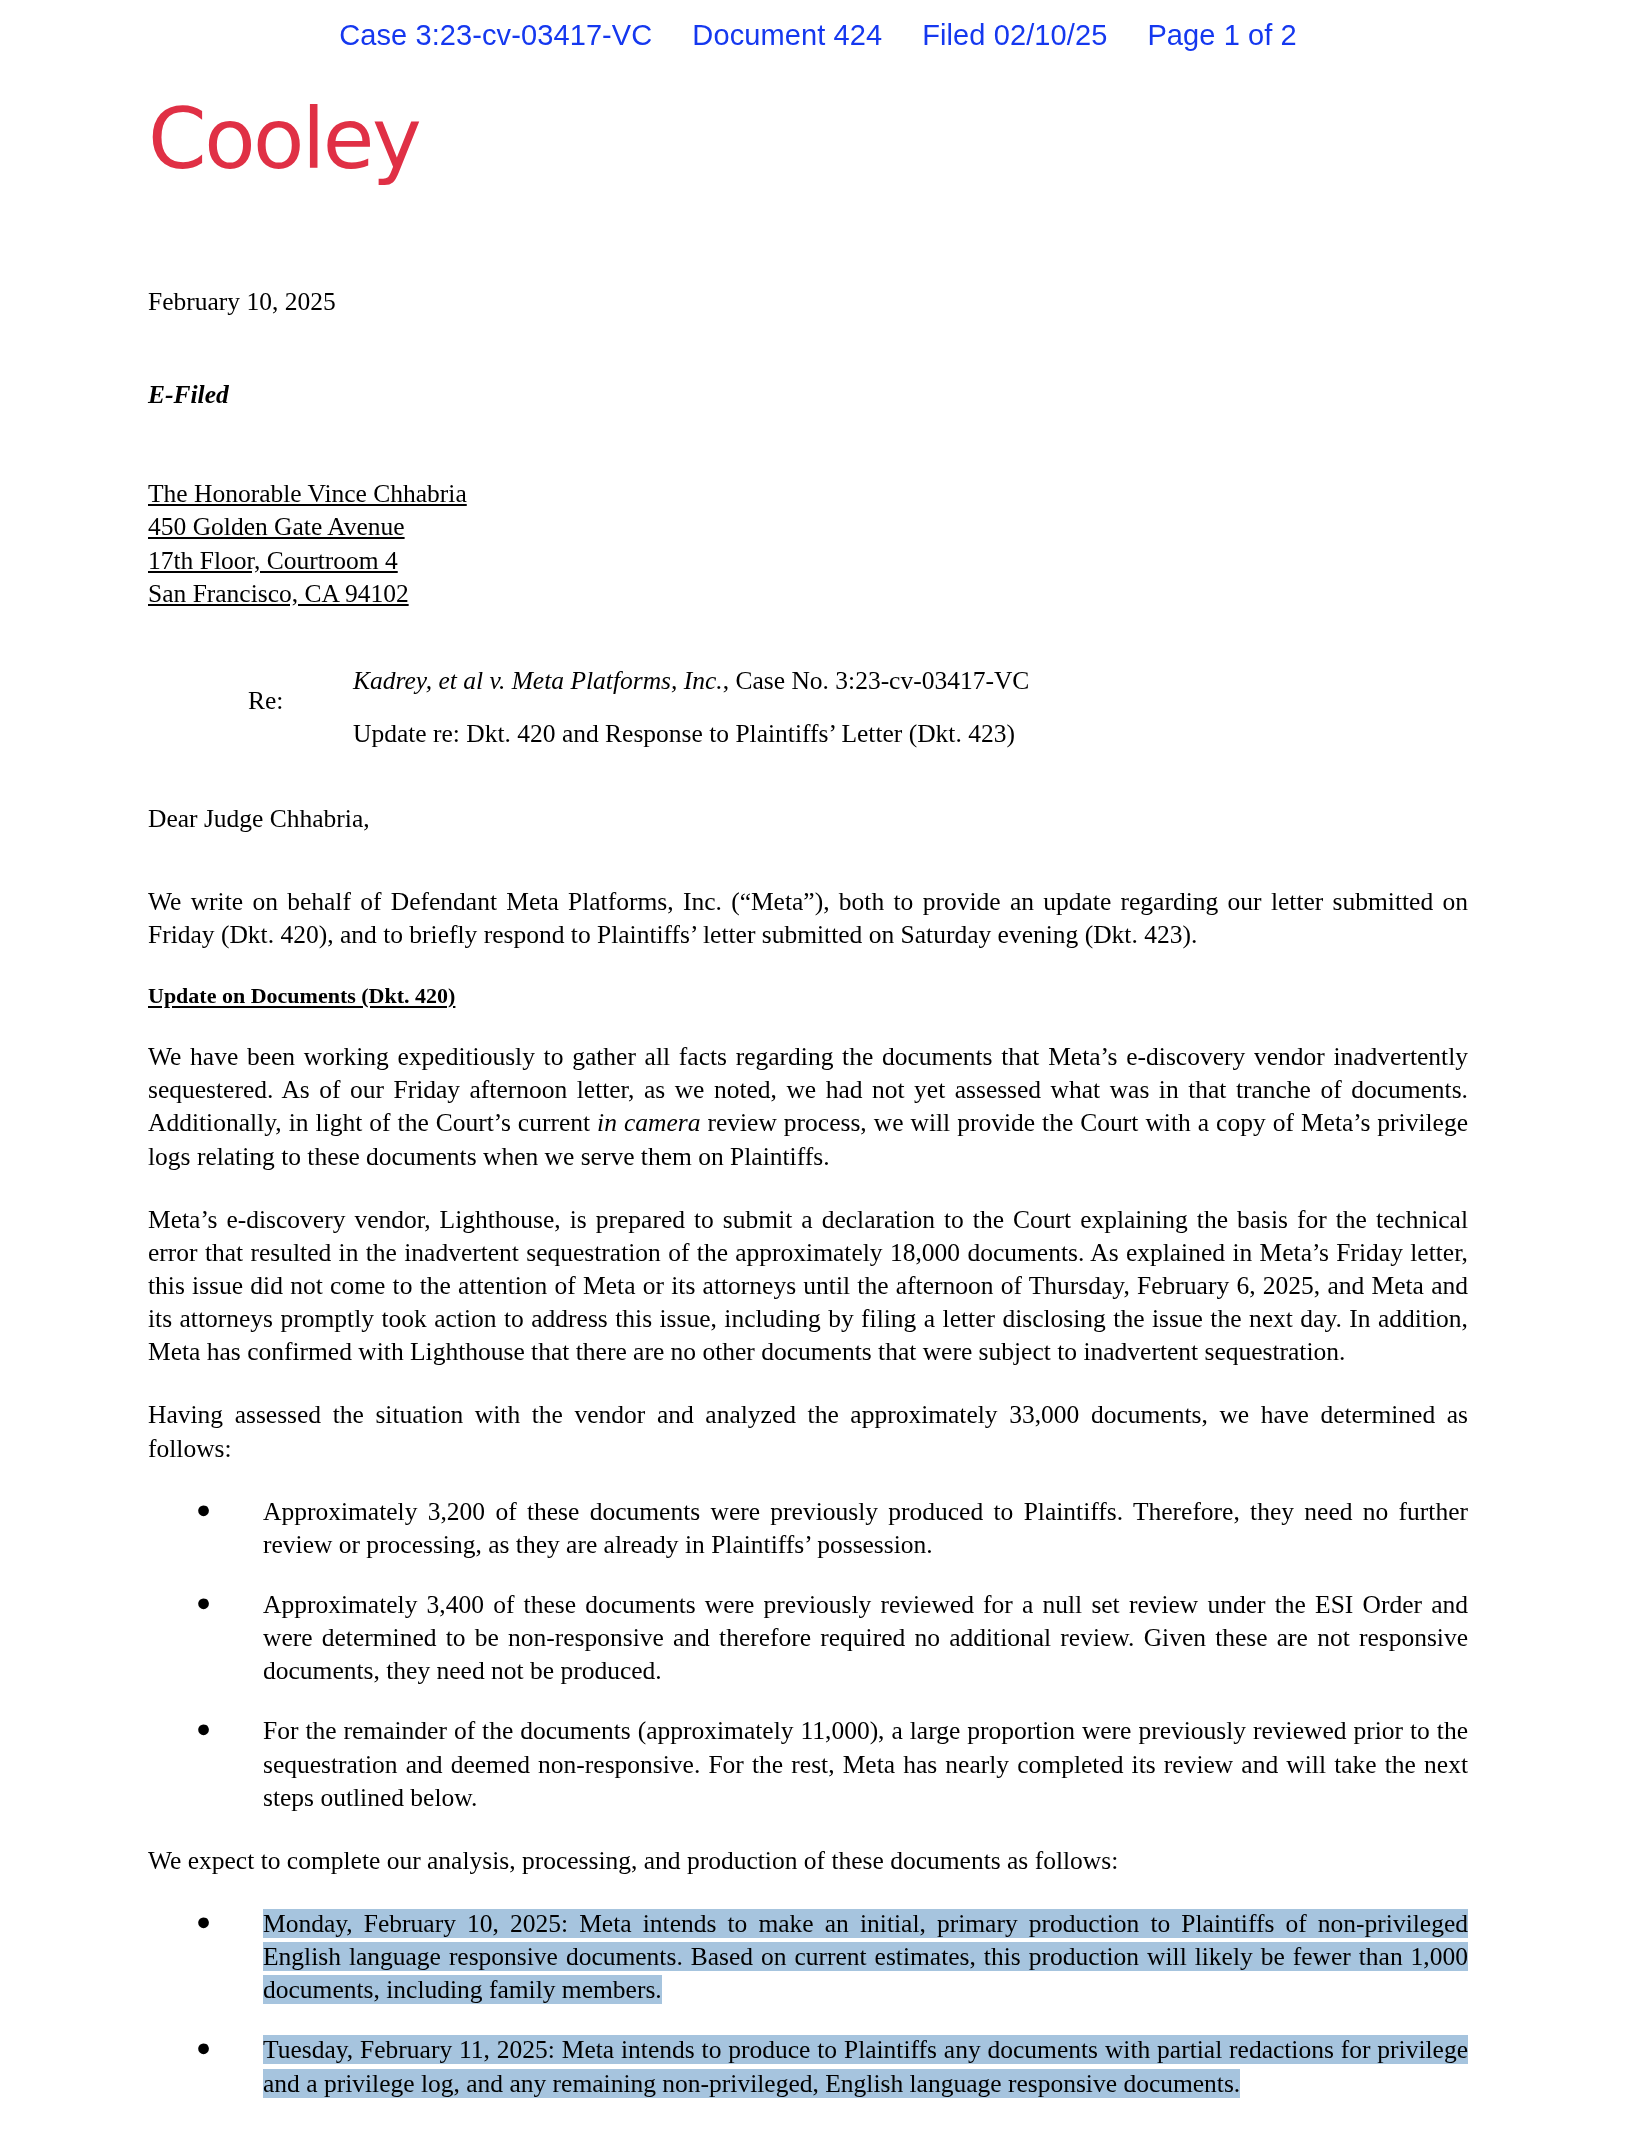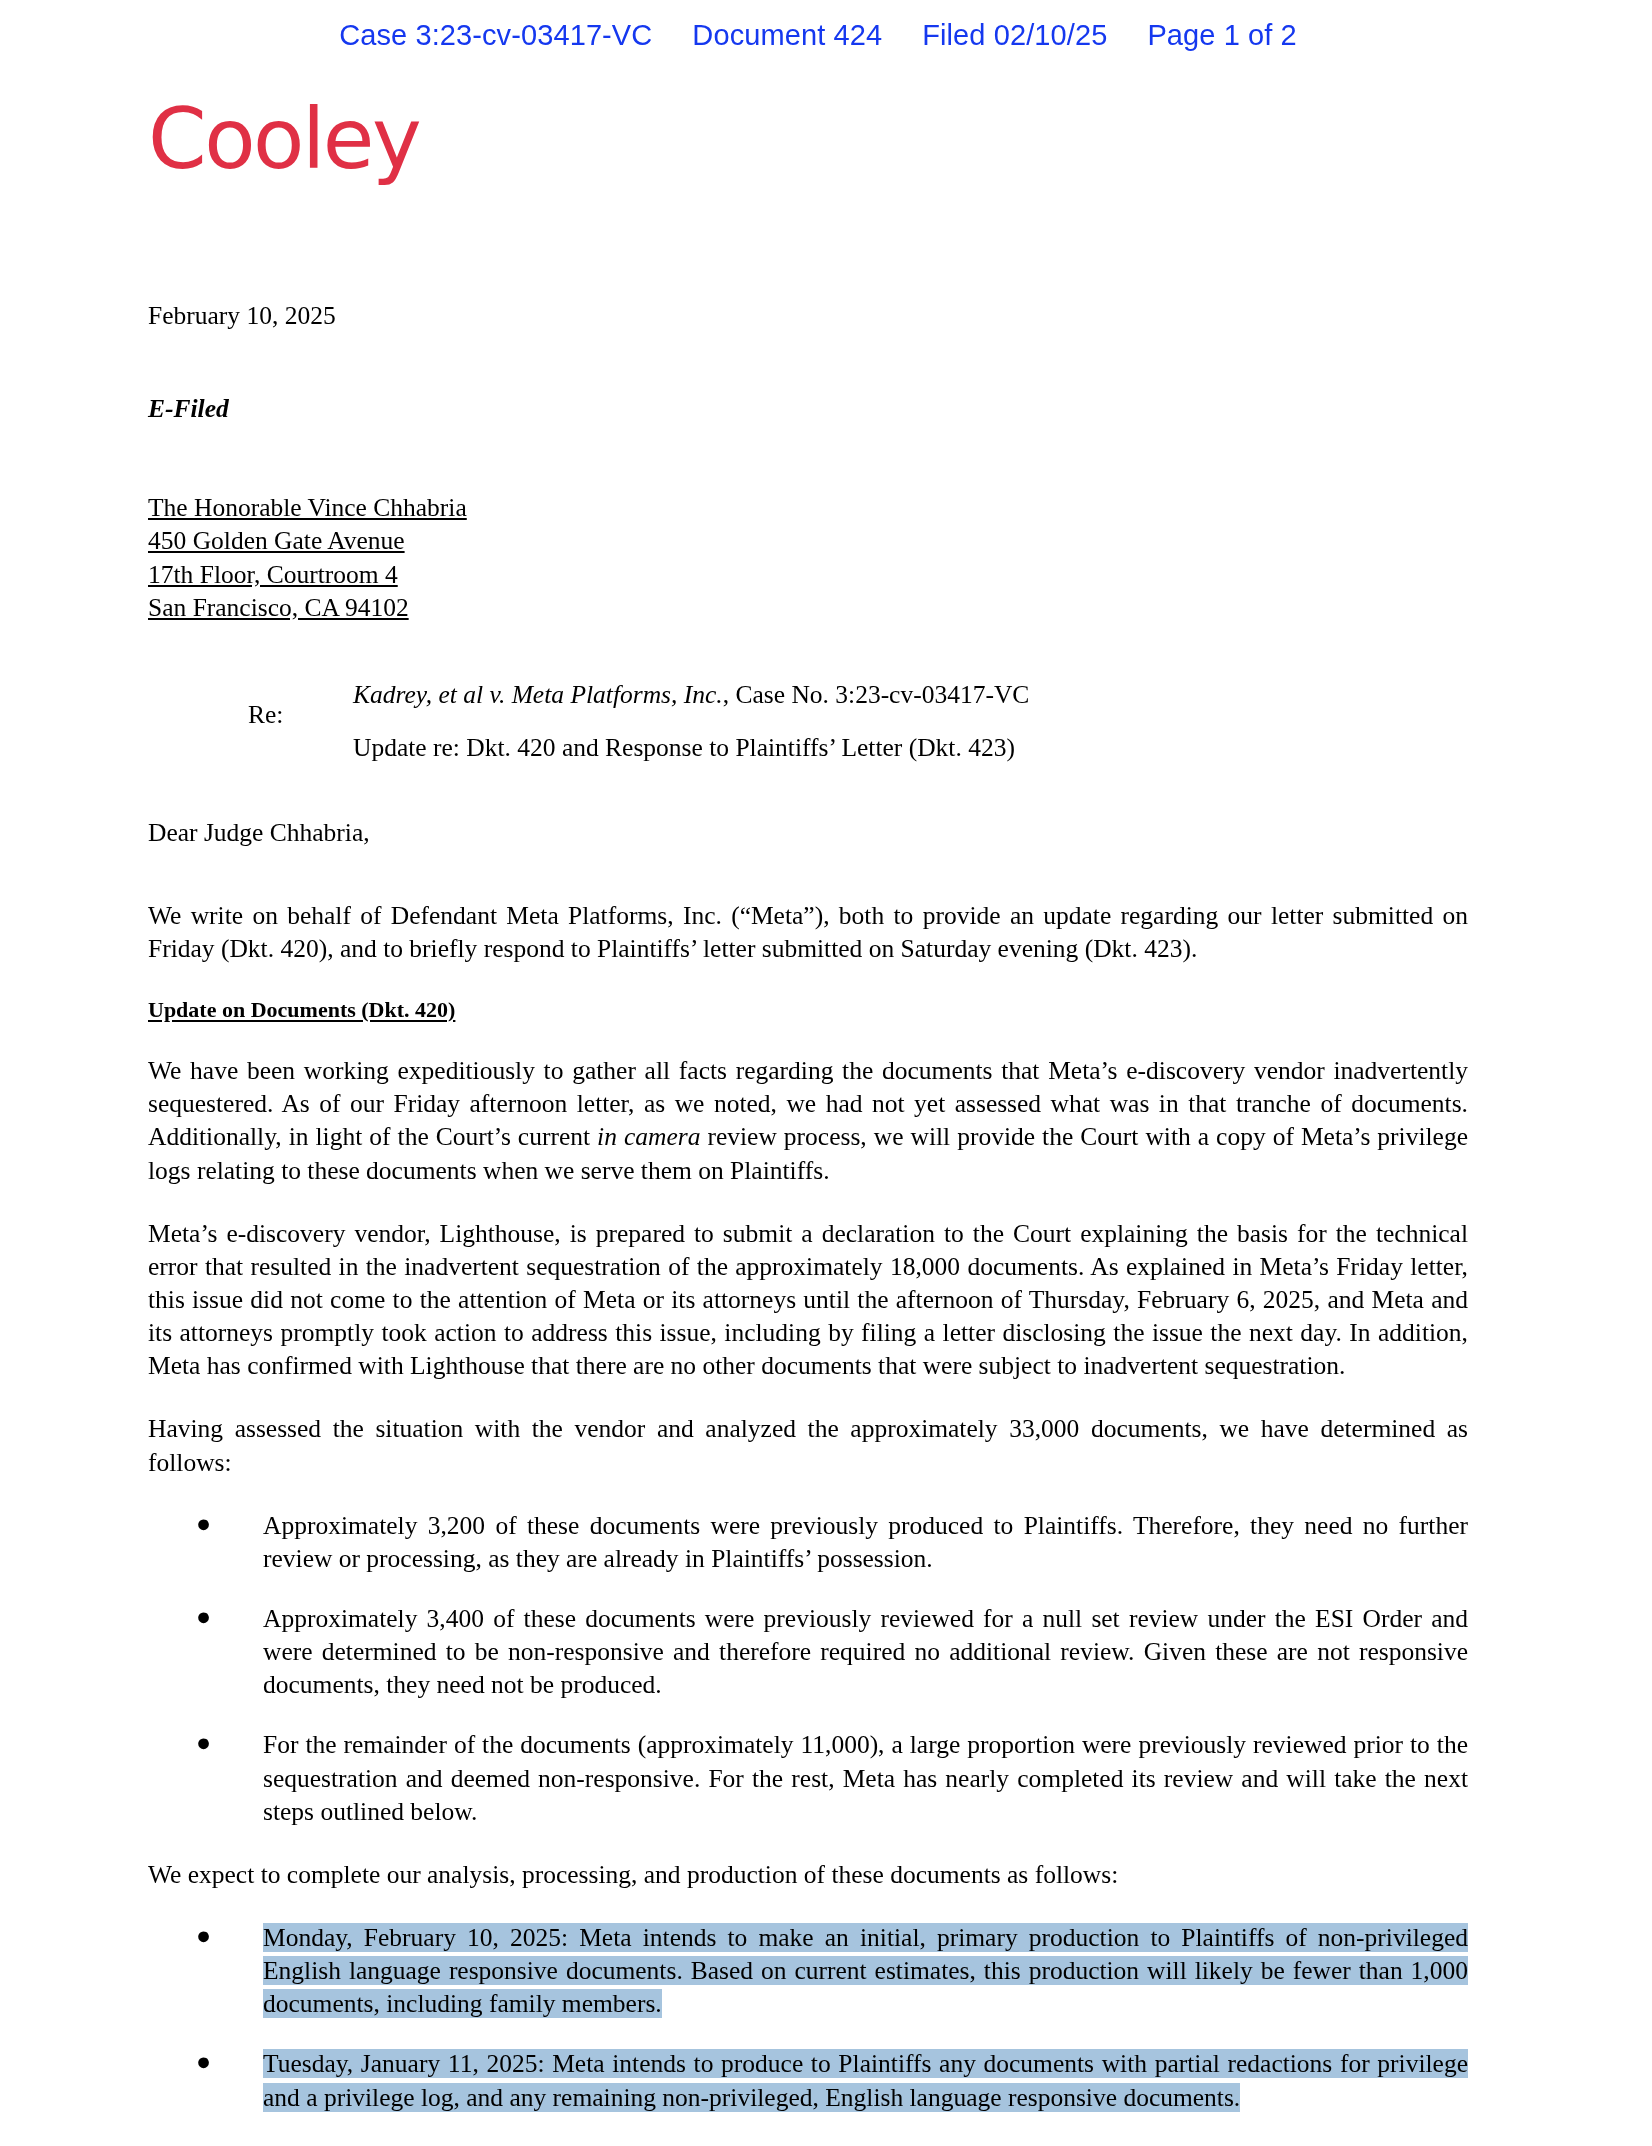--- a/index.html
+++ b/index.html
@@ -56,21 +56,21 @@
     line-height: 0.95;
     font-weight: 400;
     color: #e03045;
     letter-spacing: -2.5px;
   }
 
   
   .content {
     position: absolute;
     left: 148px;
-    top: 299px;
+    top: 285px;
     width: 1320px;
     font-size: 25.5px;
     line-height: 1.30;
   }
 
   .date-line {
     margin: 0 0 60px 0;
   }
 
   .efiled {
@@ -217,18 +217,18 @@
 
     <p class="body-par">We expect to complete our analysis, processing, and production of these documents as follows:</p>
 
     <ul class="bullets hl-list">
       <li>
         <span class="dot">●</span>
         <span class="li-text"><span class="hl">Monday, February 10, 2025:  Meta intends to make an initial, primary production to Plaintiffs of non-privileged English language responsive documents. Based on current estimates, this production will likely be fewer than 1,000 documents, including family members.</span></span>
       </li>
       <li>
         <span class="dot">●</span>
-        <span class="li-text"><span class="hl">Tuesday, January 11, 2025:  Meta intends to produce to Plaintiffs any documents with partial redactions for privilege and a privilege log, and any remaining non-privileged, English language responsive documents.</span></span>
+        <span class="li-text"><span class="hl">Tuesday, February 11, 2025:  Meta intends to produce to Plaintiffs any documents with partial redactions for privilege and a privilege log, and any remaining non-privileged, English language responsive documents.</span></span>
       </li>
     </ul>
 
   </div>
 </div>
 
 </body></html>

